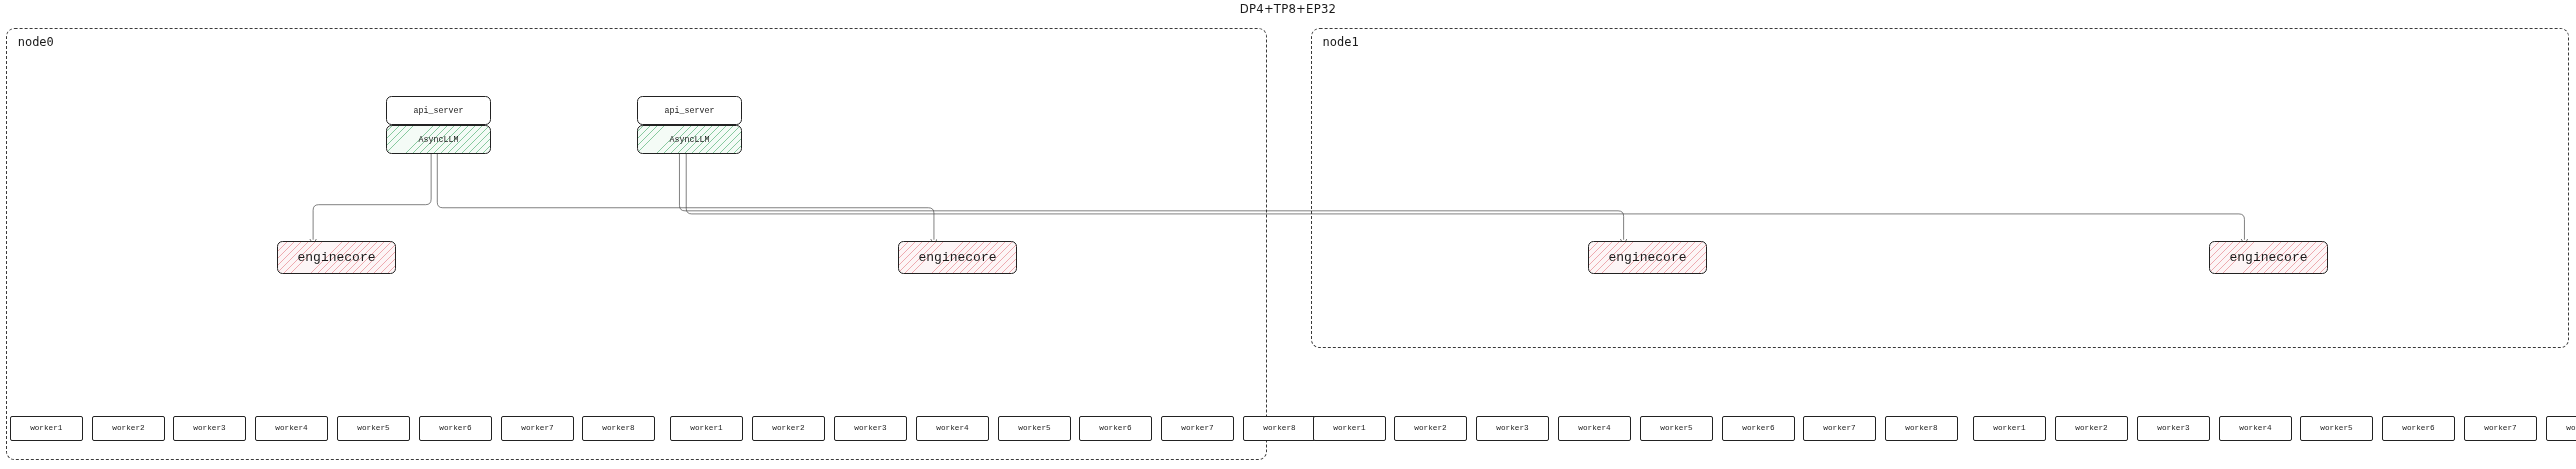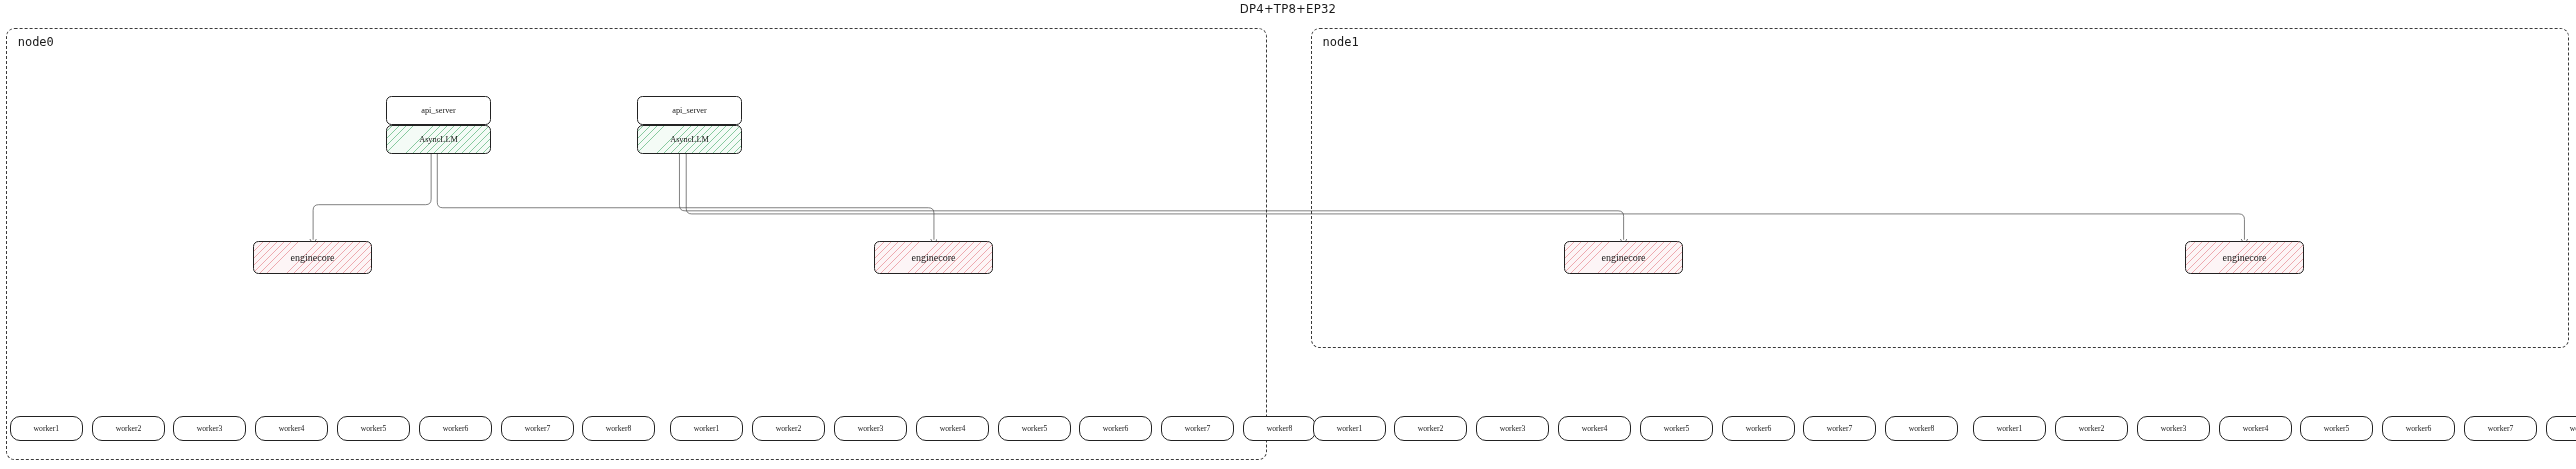--- a/index.html
+++ b/index.html
@@ -42,53 +42,54 @@
   .box {
     position: absolute;
     display: flex;
     align-items: center;
     justify-content: center;
     border: 0.9px solid #222222;
     border-radius: 4.3px;
     background: #ffffff;
     font-size: 8px;
     color: #1a1a1a;
-    font-family: Liberation Serif, serif;
+    font-family: Liberation Mono, monospace;
     white-space: nowrap;
   }
   .box.api-server {
     border-radius: 5.5px;
     font-size: 8.3px;
   }
   .box.asyncllm {
     border-radius: 5.5px;
     font-size: 8.3px;
     background-color: #f4fbf6;
     background-image: repeating-linear-gradient(
       -45deg,
       rgba(46,160,87,0.55) 0px,
       rgba(46,160,87,0.55) 0.6px,
       rgba(0,0,0,0) 0.6px,
       rgba(0,0,0,0) 4.9px
     );
   }
   .box.enginecore {
     border-radius: 5.5px;
-    font-size: 10px;
+    font-size: 13px;
     background-color: #fdf5f6;
     background-image: repeating-linear-gradient(
       -45deg,
       rgba(224,108,117,0.55) 0px,
       rgba(224,108,117,0.55) 0.6px,
       rgba(0,0,0,0) 0.6px,
       rgba(0,0,0,0) 4.9px
     );
+    margin-left: 24px;
   }
   .box.worker {
-    border-radius: 10px;
+    border-radius: 2px;
     font-size: 7.7px;
   }
   .box > span { position: relative; z-index: 2; }
 
   #edge-layer {
     position: absolute;
     top: 0; left: 0;
     width: 2576px; height: 469px;
     pointer-events: none;
   }

